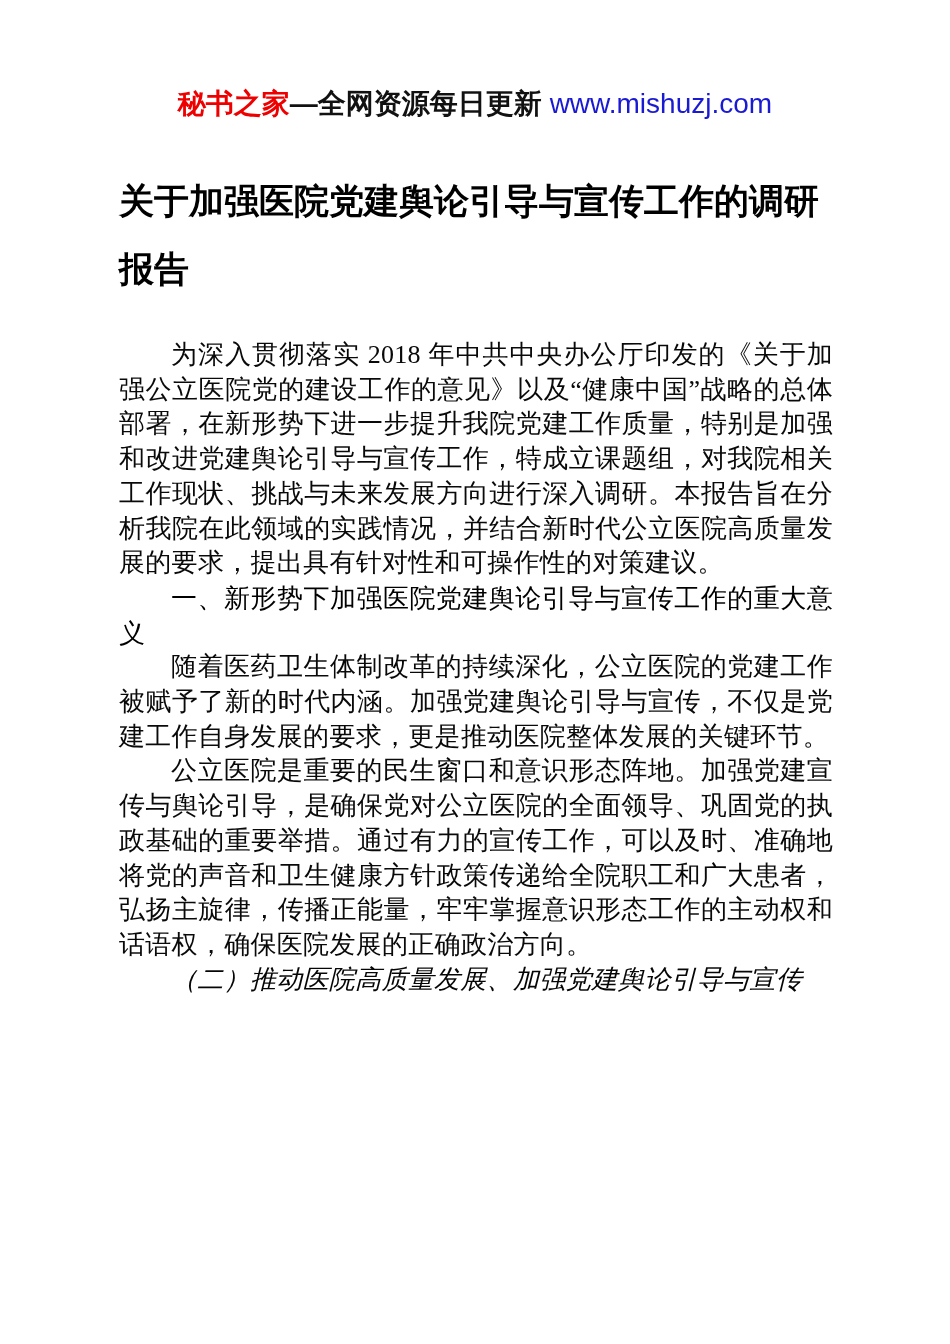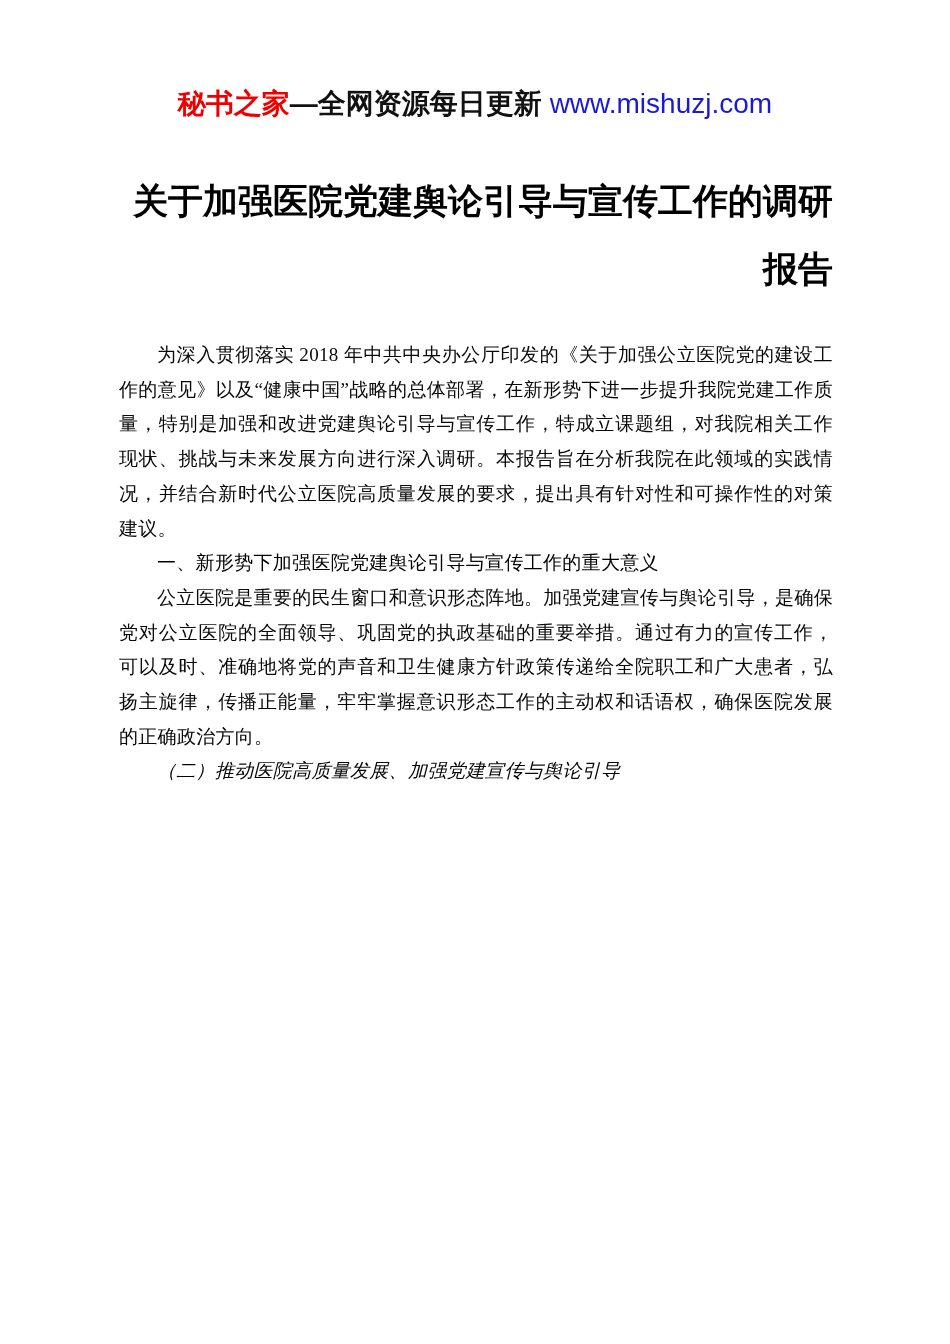--- a/index.html
+++ b/index.html
@@ -39,21 +39,21 @@
     color: #1a1ad2;
     font-weight: normal;
     cursor: pointer;
   }
   .doc-title {
     position: absolute;
     top: 168px;
     left: 119px;
     width: 714px;
     margin: 0;
-    text-align: right;
+    text-align: left;
     font-size: 35px;
     line-height: 68px;
     font-weight: bold;
     color: #000000;
   }
   .content {
     position: absolute;
     top: 338px;
     left: 119px;
     width: 714px;
@@ -63,21 +63,21 @@
     text-align: justify;
     text-justify: inter-ideograph;
     color: #090909;
   }
   .content p,
   .content h2,
   .content h3 {
     margin: 0;
     padding: 0;
     text-indent: 2em;
-    font-size: 19px;
+    font-size: 26px;
     line-height: 34.7px;
   }
   .content .h-section {
     font-family: "Liberation Sans", "DejaVu Sans", sans-serif;
     font-weight: normal;
     color: #000000;
   }
   .content .h-sub {
     font-weight: normal;
     font-style: italic;
@@ -103,23 +103,24 @@
 
   <div class="site-header"><span class="brand">秘书之家</span><span class="tagline">—全网资源每日更新 </span><span class="url">www.mishuzj.com</span></div>
 
   <h1 class="doc-title">关于加强医院党建舆论引导与宣传工作的调研报告</h1>
 
   <div class="content">
     <p class="para">为深入贯彻落实 2018 年中共中央办公厅印发的《关于加强公立医院党的建设工作的意见》以及“健康中国”战略的总体部署，在新形势下进一步提升我院党建工作质量，特别是加强和改进党建舆论引导与宣传工作，特成立课题组，对我院相关工作现状、挑战与未来发展方向进行深入调研。本报告旨在分析我院在此领域的实践情况，并结合新时代公立医院高质量发展的要求，提出具有针对性和可操作性的对策建议。</p>
 
     <h2 class="h-section">一、新形势下加强医院党建舆论引导与宣传工作的重大意义</h2>
 
+    <p class="para">随着医药卫生体制改革的持续深化，公立医院的党建工作被赋予了新的时代内涵。加强党建舆论引导与宣传，不仅是党建工作自身发展的要求，更是推动医院整体发展的关键环节。</p>
 
 
     <p class="para">公立医院是重要的民生窗口和意识形态阵地。加强党建宣传与舆论引导，是确保党对公立医院的全面领导、巩固党的执政基础的重要举措。通过有力的宣传工作，可以及时、准确地将党的声音和卫生健康方针政策传递给全院职工和广大患者，弘扬主旋律，传播正能量，牢牢掌握意识形态工作的主动权和话语权，确保医院发展的正确政治方向。</p>
 
-    <h3 class="h-sub">（二）推动医院高质量发展、加强党建宣传与舆论引导</h3>
+    <h3 class="h-sub">（二）推动医院高质量发展、加强党建舆论引导与宣传</h3>
 
   </div>
 
   <div class="page-footer">— 1 —</div>
 
 </div>
 
 </body></html>

